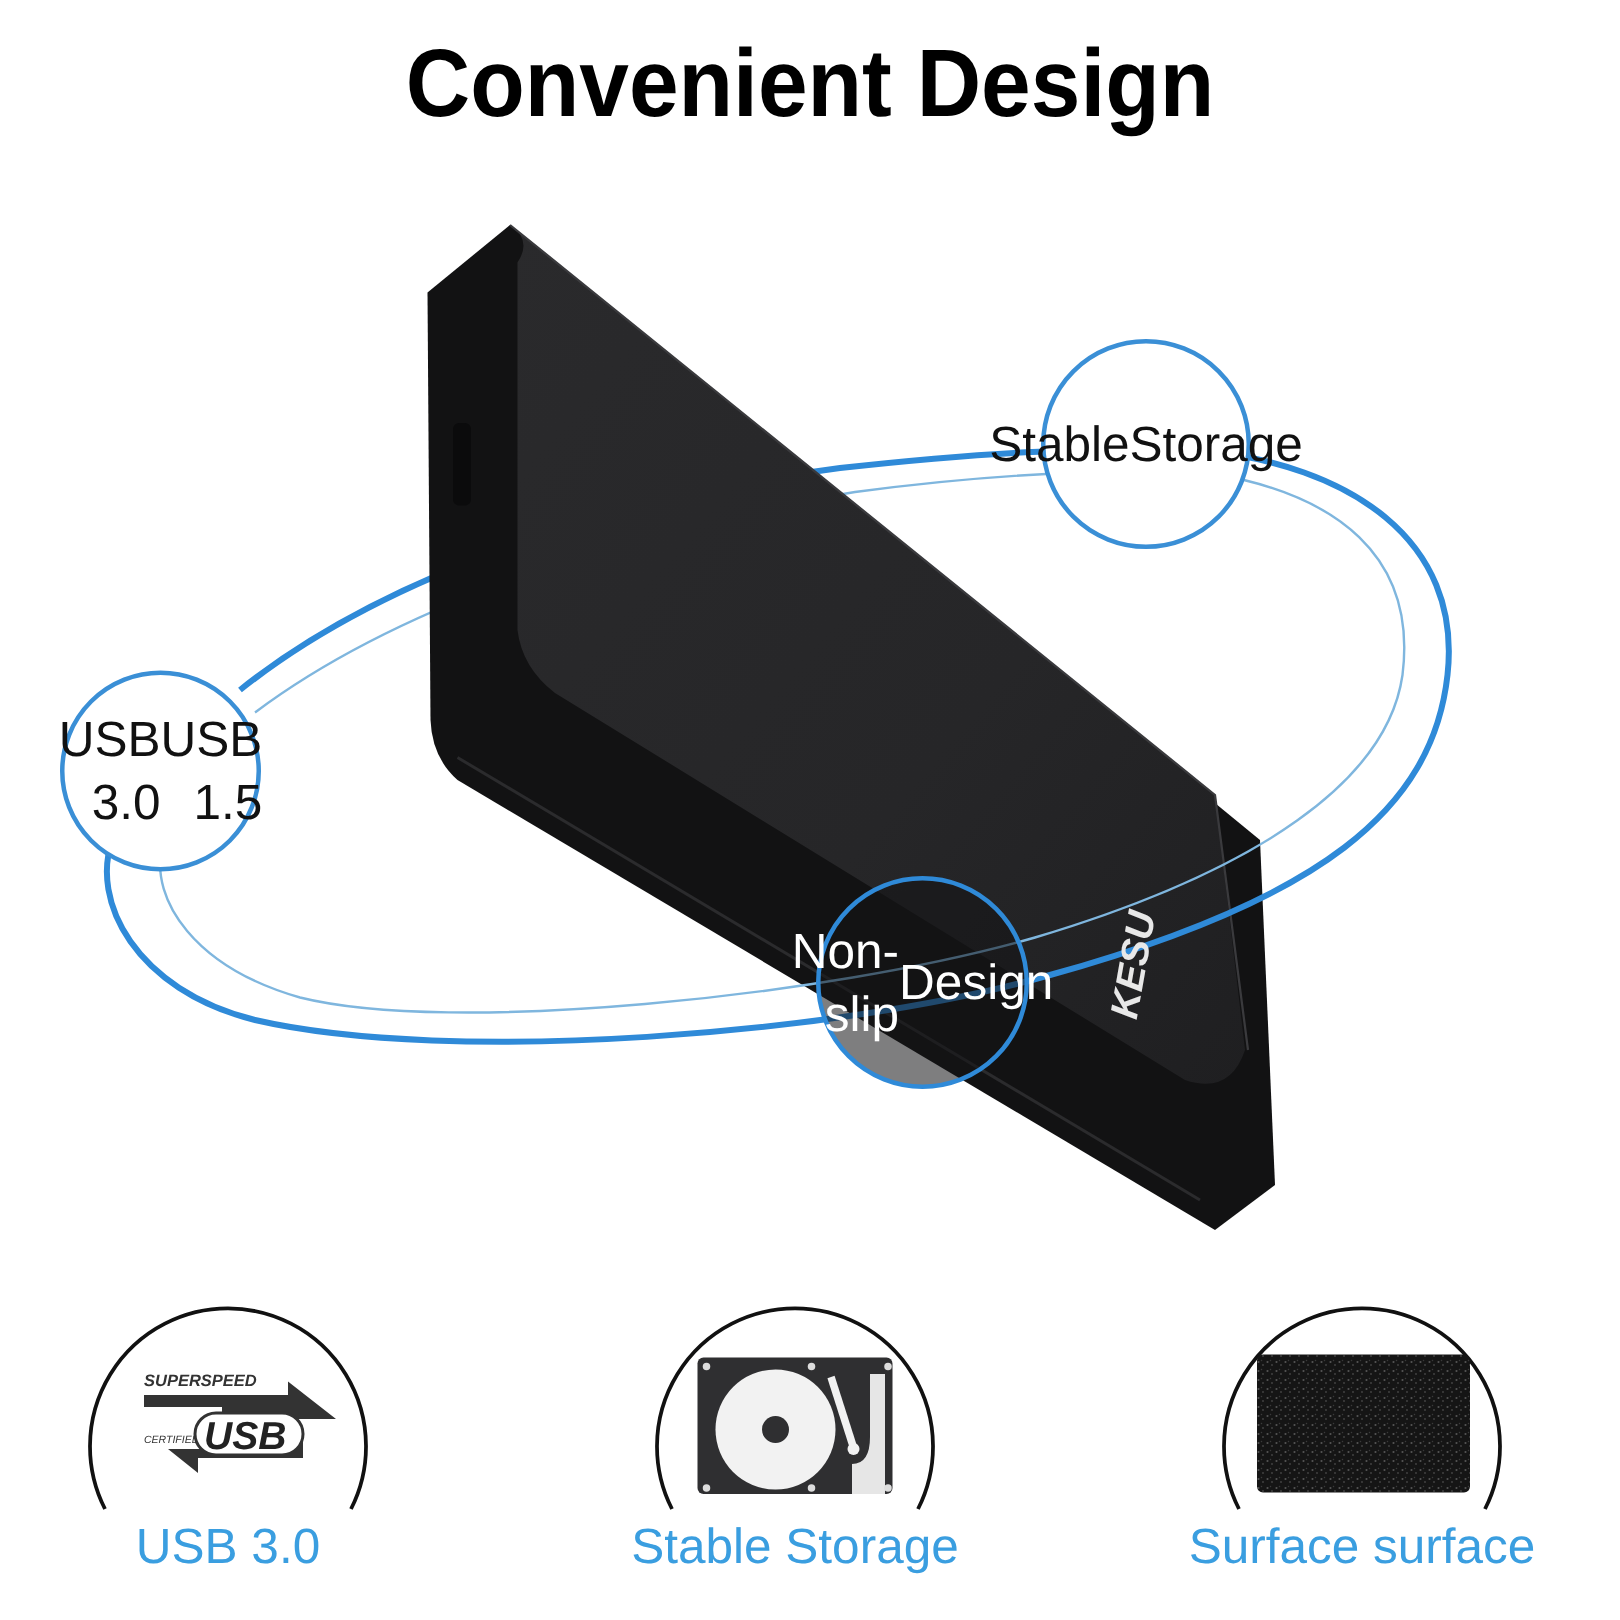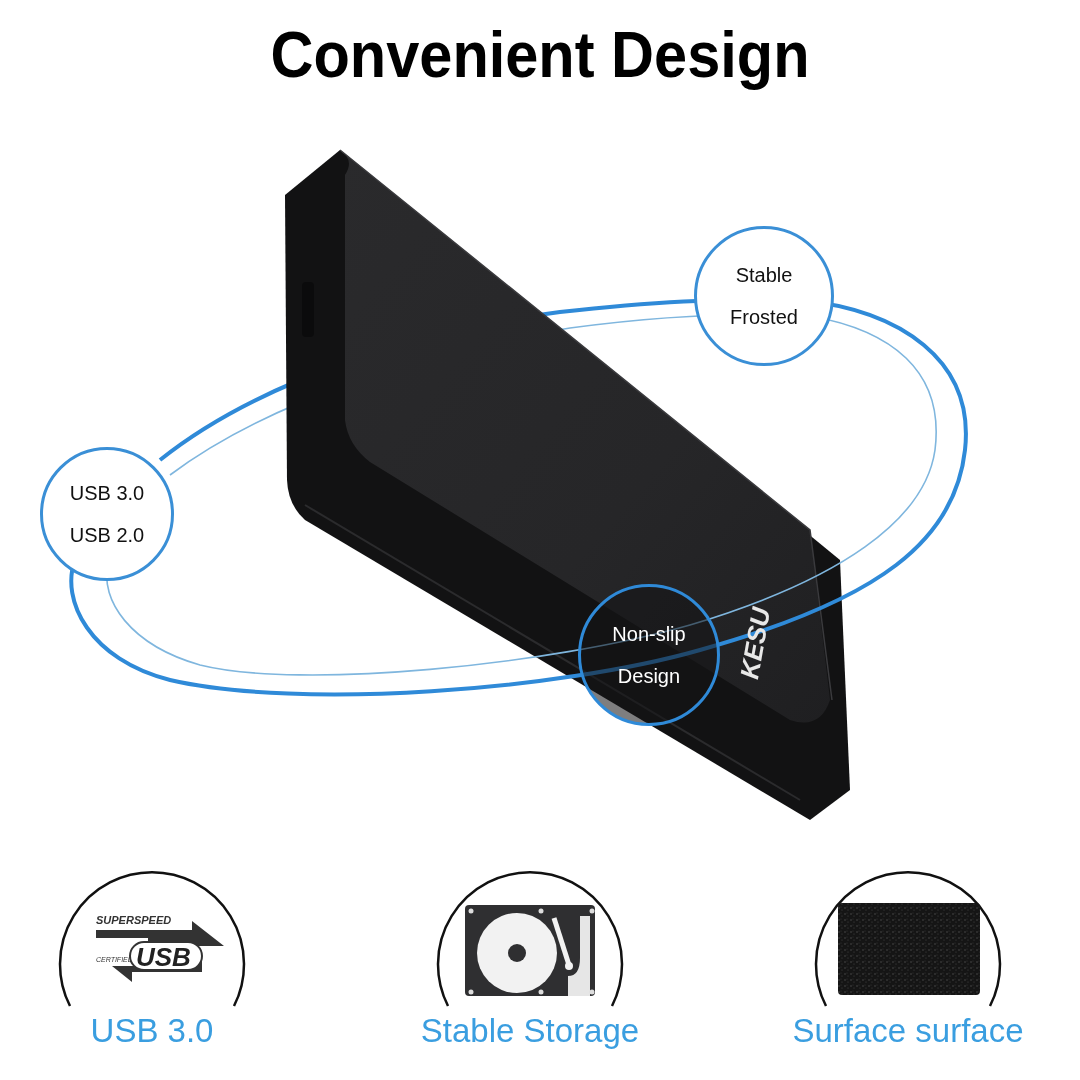--- a/index.html
+++ b/index.html
@@ -1,19 +1,19 @@
 <!DOCTYPE html>
 <html><head>
 <meta charset="utf-8">
 <style>
   html, body { margin: 0; padding: 0; background: #ffffff; }
   body { width: 1080px; height: 1080px; position: relative; overflow: hidden; font-family: "Liberation Sans", sans-serif; }
   .title { position: absolute; left: 0; top: 18px; width: 1080px; text-align: center; font-size: 64px; font-weight: bold; color: #000; letter-spacing: 0px; transform: scaleX(0.93); }
   svg.scene { position: absolute; left: 0; top: 0; }
-  .bubble { position: absolute; border-radius: 50%; display: flex; flex-direction: column; align-items: center; justify-content: center; text-align: right; font-size: 20px; line-height: 42px; }
+  .bubble { position: absolute; border-radius: 50%; display: flex; flex-direction: row; align-items: center; justify-content: center; text-align: right; font-size: 33px; line-height: 42px; }
   .bubble.light { background: #ffffff; border: 3px solid #3a8fd6; color: #111; }
   .bubble.dark { background: rgba(20,20,22,0.55); border: 3px solid #2f8ad8; color: #ffffff; }
   .feature { position: absolute; top: 858px; width: 260px; }
   .feature .arc { position: absolute; left: 50%; top: 0; transform: translateX(-50%); }
   .feature .label { position: absolute; top: 154px; left: 0; width: 100%; text-align: center; font-size: 33px; color: #3a9ee0; white-space: nowrap; }
 </style>
 </head>
 <body>
 
 <div class="title">Convenient Design</div>
@@ -49,29 +49,29 @@
     <path d="M 810 316 C 890 330 945 370 935 450 C 925 520 840 580 690 625 C 550 665 300 690 200 665 C 130 645 100 600 108 565" stroke="#7fb6de" stroke-width="1.6"></path>
   </g>
 
   <g transform="translate(762 610) rotate(-80)">
     <text x="-70" y="8" fill="#e8e8e8" font-family="Liberation Sans, sans-serif" font-size="26" font-style="italic" font-weight="bold">KESU</text>
   </g>
 </svg>
 
 <div class="bubble light" style="left:694px; top:226px; width:134px; height:134px;">
   <span>Stable</span>
-  <span>Frosted</span>
+  <span>Storage</span>
 </div>
 
 <div class="bubble light" style="left:40px; top:447px; width:128px; height:128px;">
   <span>USB 3.0</span>
-  <span>USB 2.0</span>
+  <span>USB 1.5</span>
 </div>
 
-<div class="bubble dark" style="left:578px; top:584px; width:136px; height:136px;">
+<div class="bubble dark" style="left:544px; top:584px; width:136px; height:136px;">
   <span>Non-slip</span>
   <span>Design</span>
 </div>
 
 <div class="feature" style="left:22px;">
   <svg class="arc" width="200" height="150" viewBox="0 0 200 150">
     <path d="M 18 148 A 92 92 0 1 1 182 148" fill="none" stroke="#111" stroke-width="2.5"></path>
     <text x="44" y="66" font-family="Liberation Sans, sans-serif" font-size="11" font-style="italic" font-weight="bold" fill="#333">SUPERSPEED</text>
     <path d="M 44 72 L 140 72 L 140 63 L 172 88 L 96 88 L 96 80 L 44 80 Z" fill="#333"></path>
     <path d="M 150 98 L 120 98 L 120 108 L 60 108 L 80 124 L 80 114 L 150 114 Z" fill="#333"></path>

